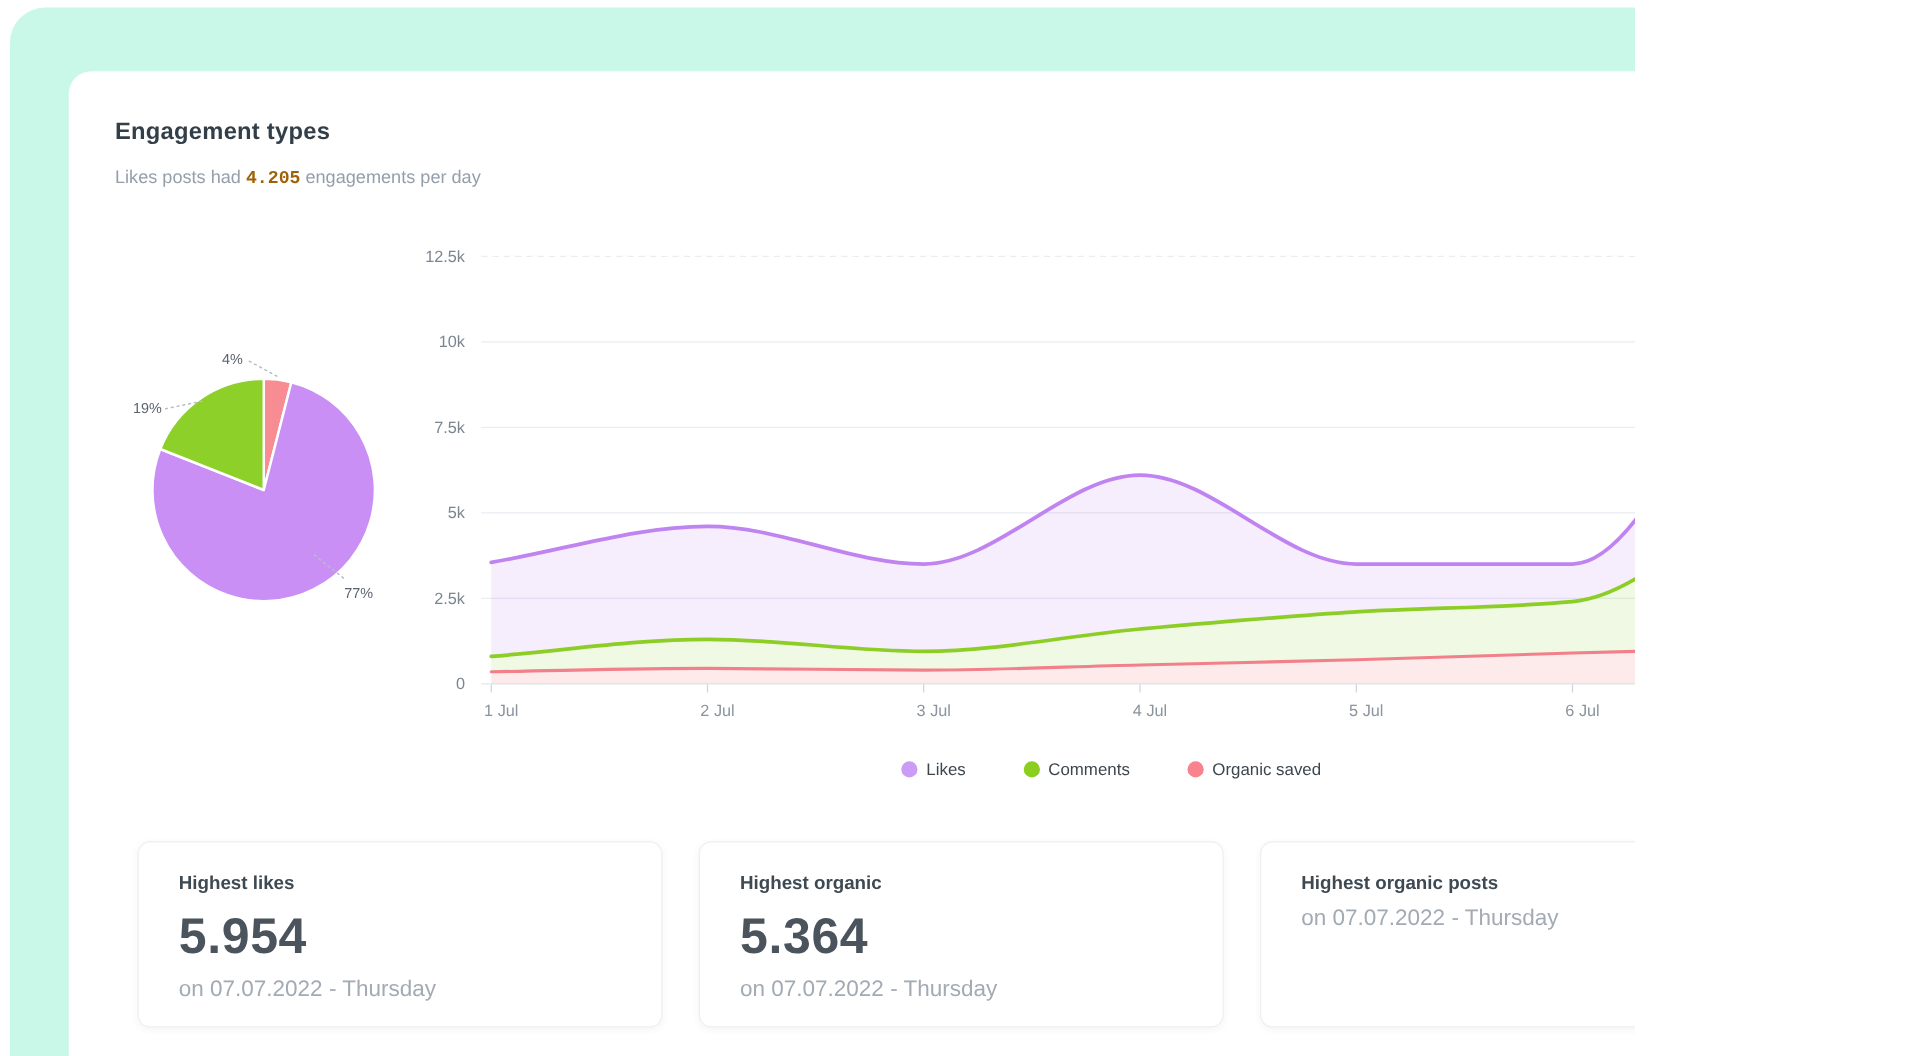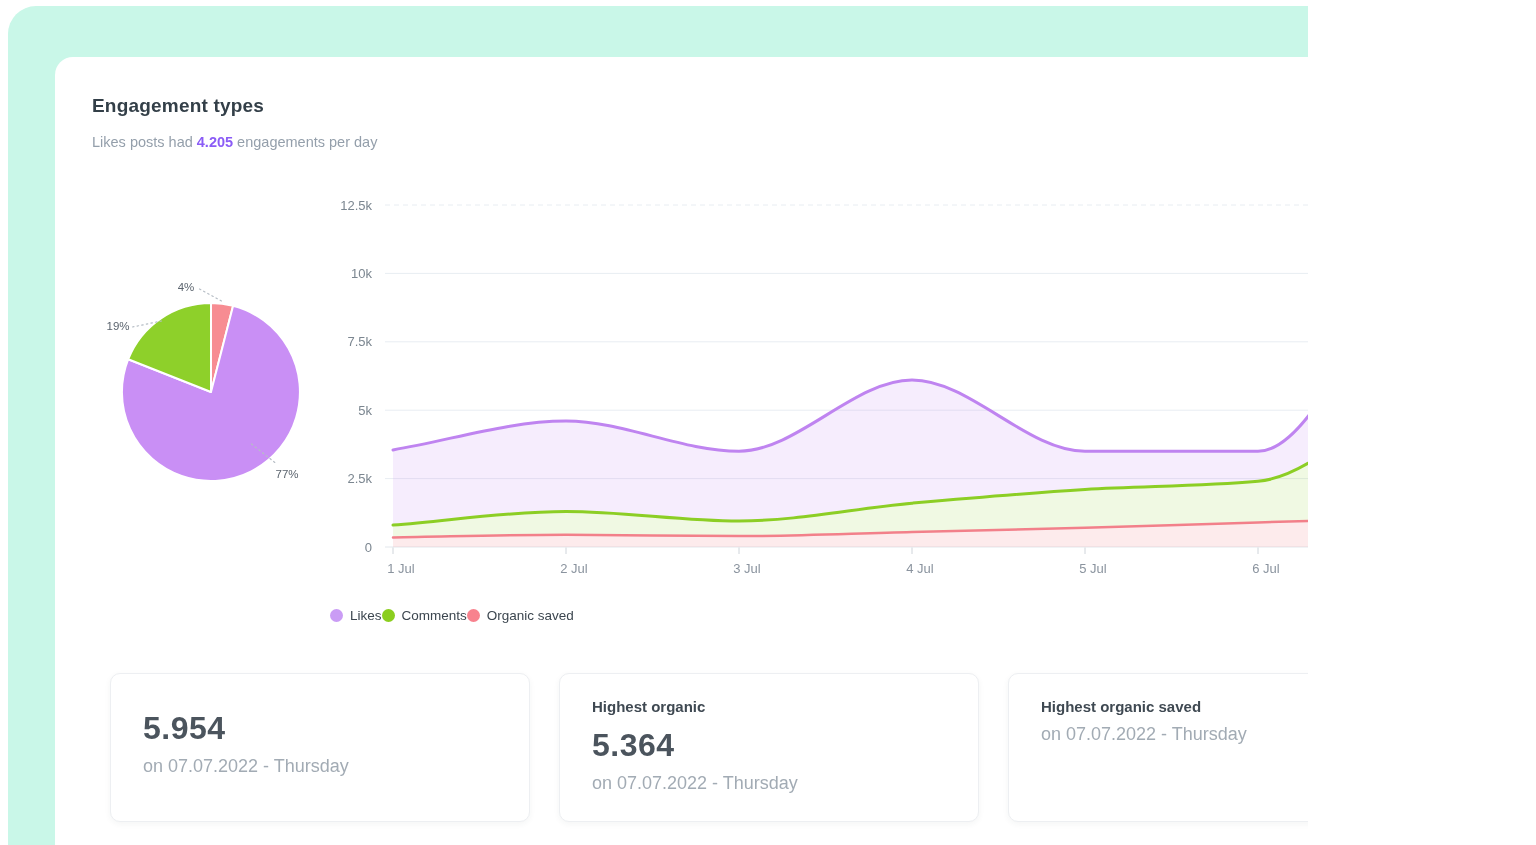--- a/index.html
+++ b/index.html
@@ -3,32 +3,32 @@
 <meta charset="utf-8">
 <style>
   * { margin:0; padding:0; box-sizing:border-box; }
   html,body { background:#ffffff; }
   body { font-family:"Liberation Sans", sans-serif; }
   .screen { position:relative; width:1308px; height:845px; overflow:hidden; background:#ffffff; }
   .mint-bg { position:absolute; left:8px; top:6px; right:0; bottom:0; background:#c9f7e8; border-radius:28px 0 0 0; }
   .panel { position:absolute; left:55px; top:57px; width:1428px; height:840px; background:#ffffff; border-radius:18px; }
   .title { position:absolute; left:37px; top:38px; font-size:19px; font-weight:bold; color:#333f48; letter-spacing:.2px; }
   .subtitle { position:absolute; left:37px; top:77px; font-size:14.5px; color:#949fab; white-space:pre; }
-  .subtitle b { color:#8b5cf6; }
+  .subtitle b { color:#a16207;font-family:Liberation Mono, monospace; }
   .pie { position:absolute; left:36px; top:215px; width:240px; height:240px; }
   .area { position:absolute; left:275px; top:138px; width:1118px; height:395px; }
-  .legend { position:absolute; left:275px; top:551px; width:1118px; display:flex; }
+  .legend { position:absolute; left:275px; top:551px; width:1118px; display:flex; justify-content:center; gap:46px; }
   .legend-item { display:flex; align-items:center; gap:7px; cursor:pointer; }
   .legend-dot { width:13px; height:13px; border-radius:50%; display:inline-block; }
   .legend-label { font-size:13.5px; color:#3c464f; }
   .cards { position:absolute; left:55px; top:616px; width:1318px; display:flex; gap:29px; }
   .card { width:420px; height:149px; background:#ffffff; border:1px solid #edeff2; border-radius:10px;
           box-shadow:0 2px 6px rgba(40,50,60,0.05); padding:24px 32px; position:relative; }
   .card-title { font-size:15px; font-weight:bold; color:#3f4952; }
-  .card-value { font-size:32px; font-weight:bold; color:#4b545d; margin-top:12px; letter-spacing:.5px; }
+  .card-value { font-size:40px; font-weight:bold; color:#4b545d; margin-top:12px; letter-spacing:.5px; }
   .card-date { font-size:18px; color:#a2abb4; margin-top:9px; }
   svg text { font-family:"Liberation Sans", sans-serif; }
 </style>
 </head>
 <body>
 
 <div class="screen">
   <div class="mint-bg"></div>
 
   <div class="panel">
@@ -92,27 +92,28 @@
         <span class="legend-label">Comments</span>
       </div>
       <div class="legend-item">
         <span class="legend-dot" style="background: rgb(248, 130, 142);"></span>
         <span class="legend-label">Organic saved</span>
       </div>
     </div>
 
     <div class="cards">
       <div class="card">
+        <div class="card-title">Highest likes</div>
         <div class="card-value">5.954</div>
         <div class="card-date">on 07.07.2022 - Thursday</div>
       </div>
       <div class="card">
         <div class="card-title">Highest organic</div>
         <div class="card-value">5.364</div>
         <div class="card-date">on 07.07.2022 - Thursday</div>
       </div>
       <div class="card">
-        <div class="card-title">Highest organic saved</div>
+        <div class="card-title">Highest organic posts</div>
         <div class="card-date">on 07.07.2022 - Thursday</div>
       </div>
     </div>
   </div>
 </div>
 
 </body></html>

